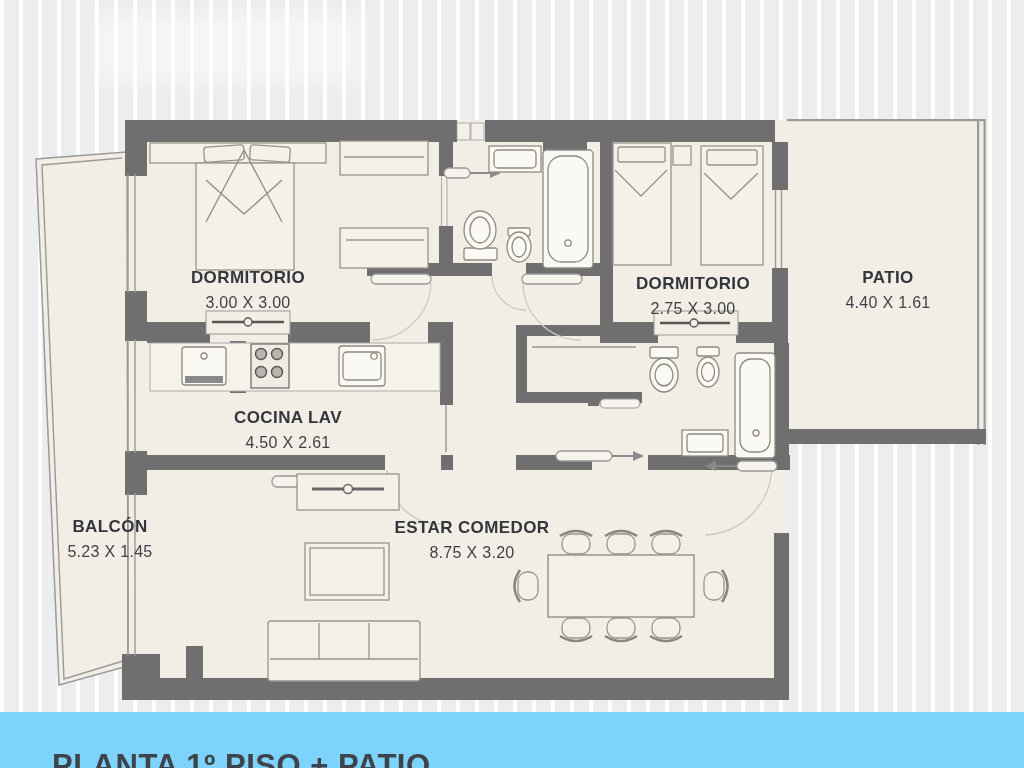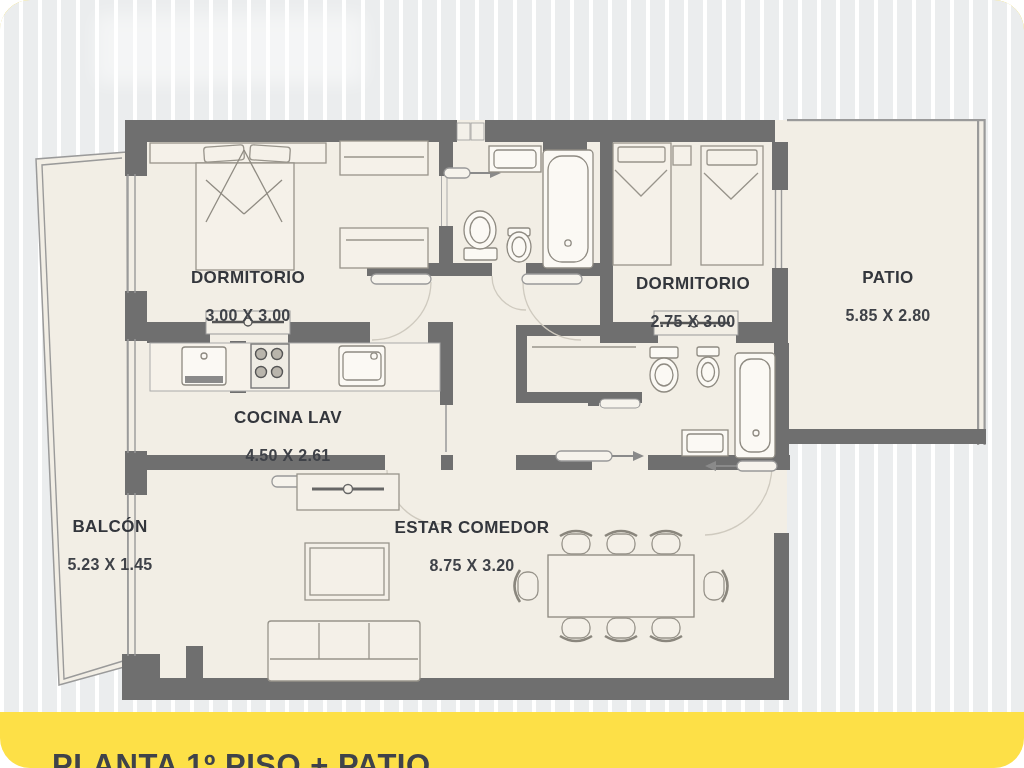--- a/index.html
+++ b/index.html
@@ -1,22 +1,21 @@
 <!DOCTYPE html>
 <html><head>
 <meta charset="utf-8">
 <style>
   html,body{margin:0;padding:0;}
   #stage{
     position:relative;
     width:1024px;height:768px;
     overflow:hidden;
-    background:#fde047;
+    background:#7dd3fc;
     font-family:"Liberation Sans", sans-serif;
-    border-radius:30px;
   }
   #stripes{
     position:absolute;left:0;top:0;width:1024px;height:712px;
     background-color:#ebedee;
     background-image:repeating-linear-gradient(90deg,
       #ffffff 0px, #ffffff 4px,
       rgba(255,255,255,0) 4px, rgba(255,255,255,0) 19px);
   }
   #watermark{
     position:absolute;left:95px;top:14px;width:270px;height:70px;
@@ -29,21 +28,21 @@
     position:absolute;
     transform:translateX(-50%);
     text-align:center;
     white-space:nowrap;
     color:#33363c;
   }
   .room-name{
     font-weight:700;font-size:17px;line-height:20px;letter-spacing:.4px;
   }
   .room-dims{
-    font-weight:700;font-size:16px;line-height:19px;margin-top:18px;
+    font-weight:400;font-size:16px;line-height:19px;margin-top:5px;
     color:#3f4248;letter-spacing:.3px;
   }
   #caption{
     position:absolute;left:52px;top:748px;
     font-weight:600;font-size:31px;letter-spacing:.5px;
     color:#3f434a;white-space:nowrap;
   }
 </style>
 </head>
 <body>
@@ -350,21 +349,21 @@
     <div class="room-dims">3.00 X 3.00</div>
   </div>
 
   <div class="label" style="left:693px;top:274px;">
     <div class="room-name">DORMITORIO</div>
     <div class="room-dims">2.75 X 3.00</div>
   </div>
 
   <div class="label" style="left:888px;top:268px;">
     <div class="room-name">PATIO</div>
-    <div class="room-dims">5.85 X 2.80</div>
+    <div class="room-dims">4.40 X 1.61</div>
   </div>
 
   <div class="label" style="left:288px;top:408px;">
     <div class="room-name">COCINA LAV</div>
     <div class="room-dims">4.50 X 2.61</div>
   </div>
 
   <div class="label" style="left:110px;top:517px;">
     <div class="room-name">BALCÓN</div>
     <div class="room-dims">5.23 X 1.45</div>

